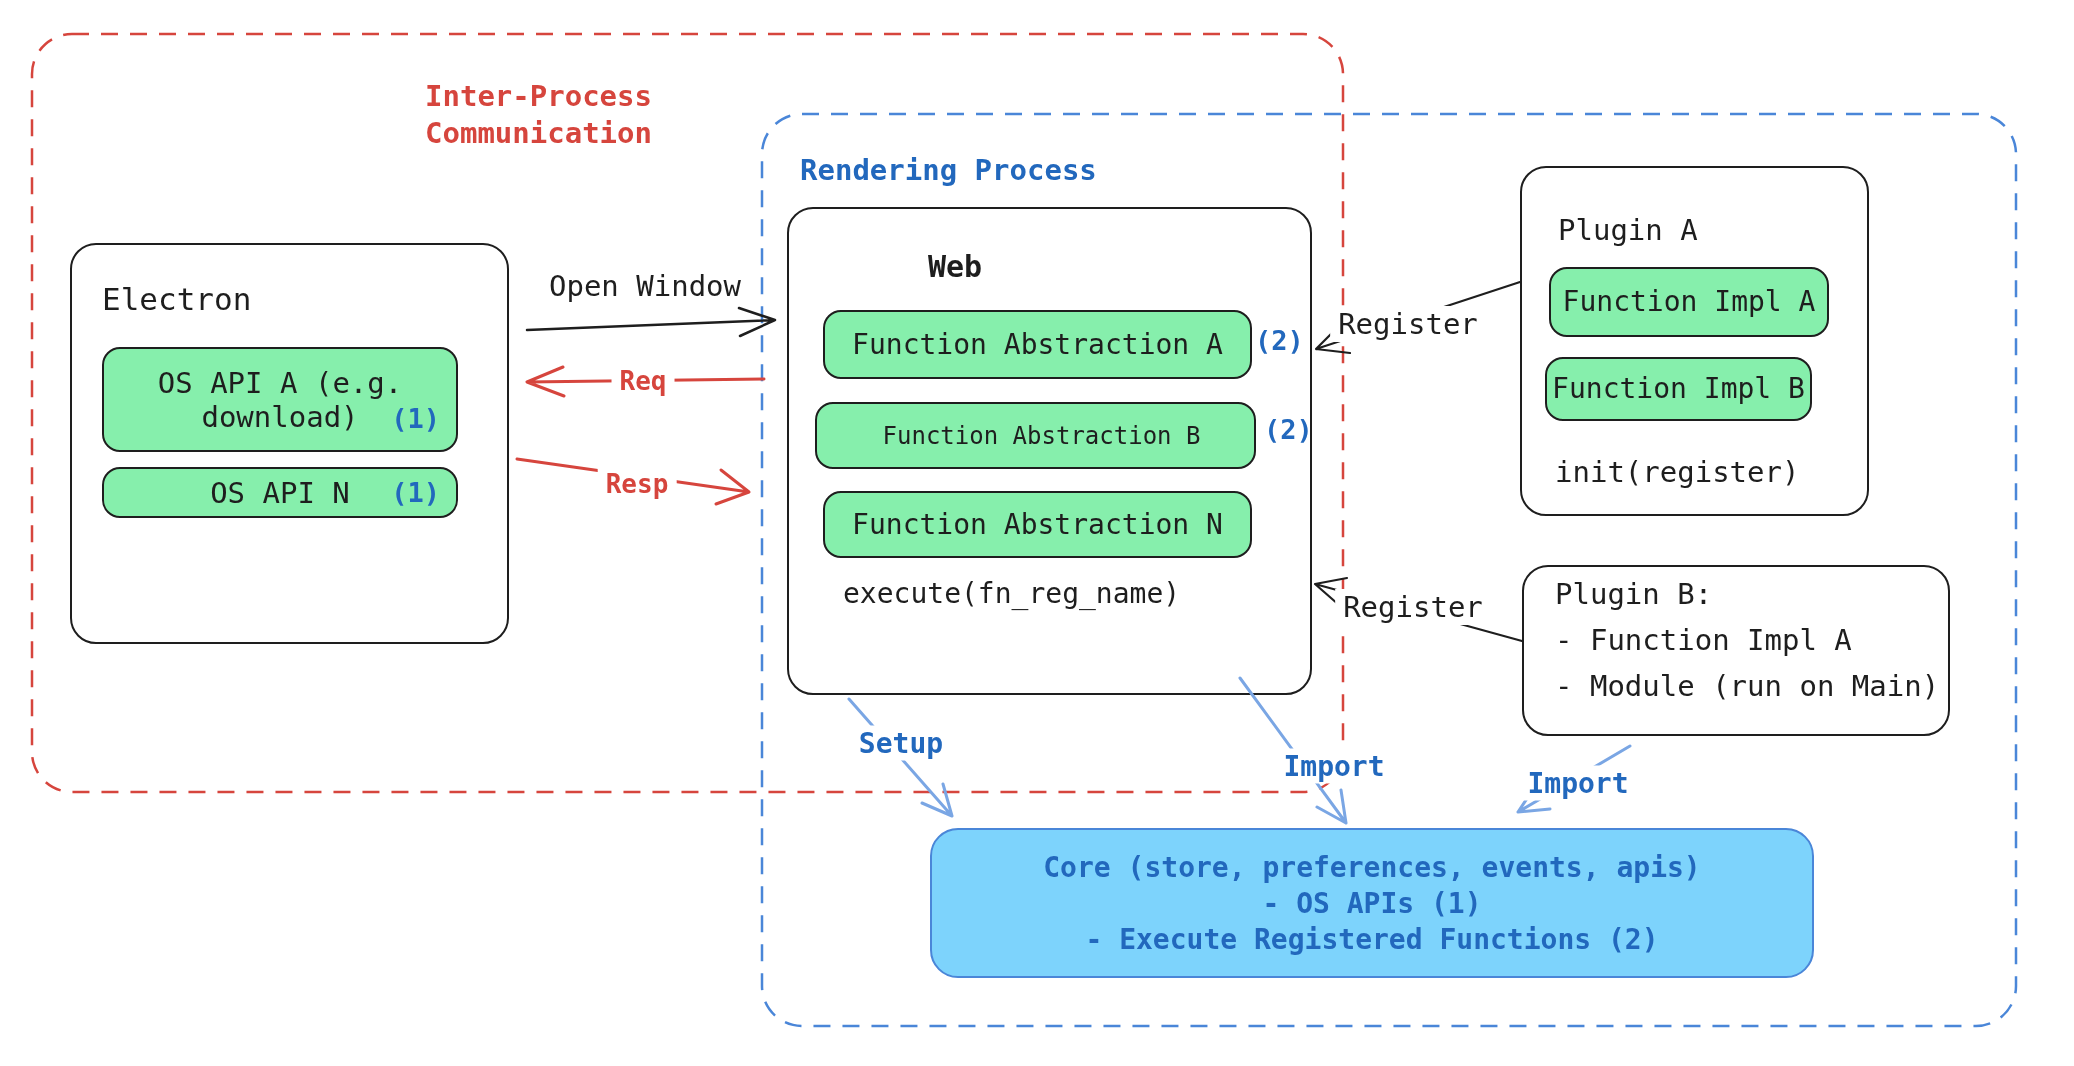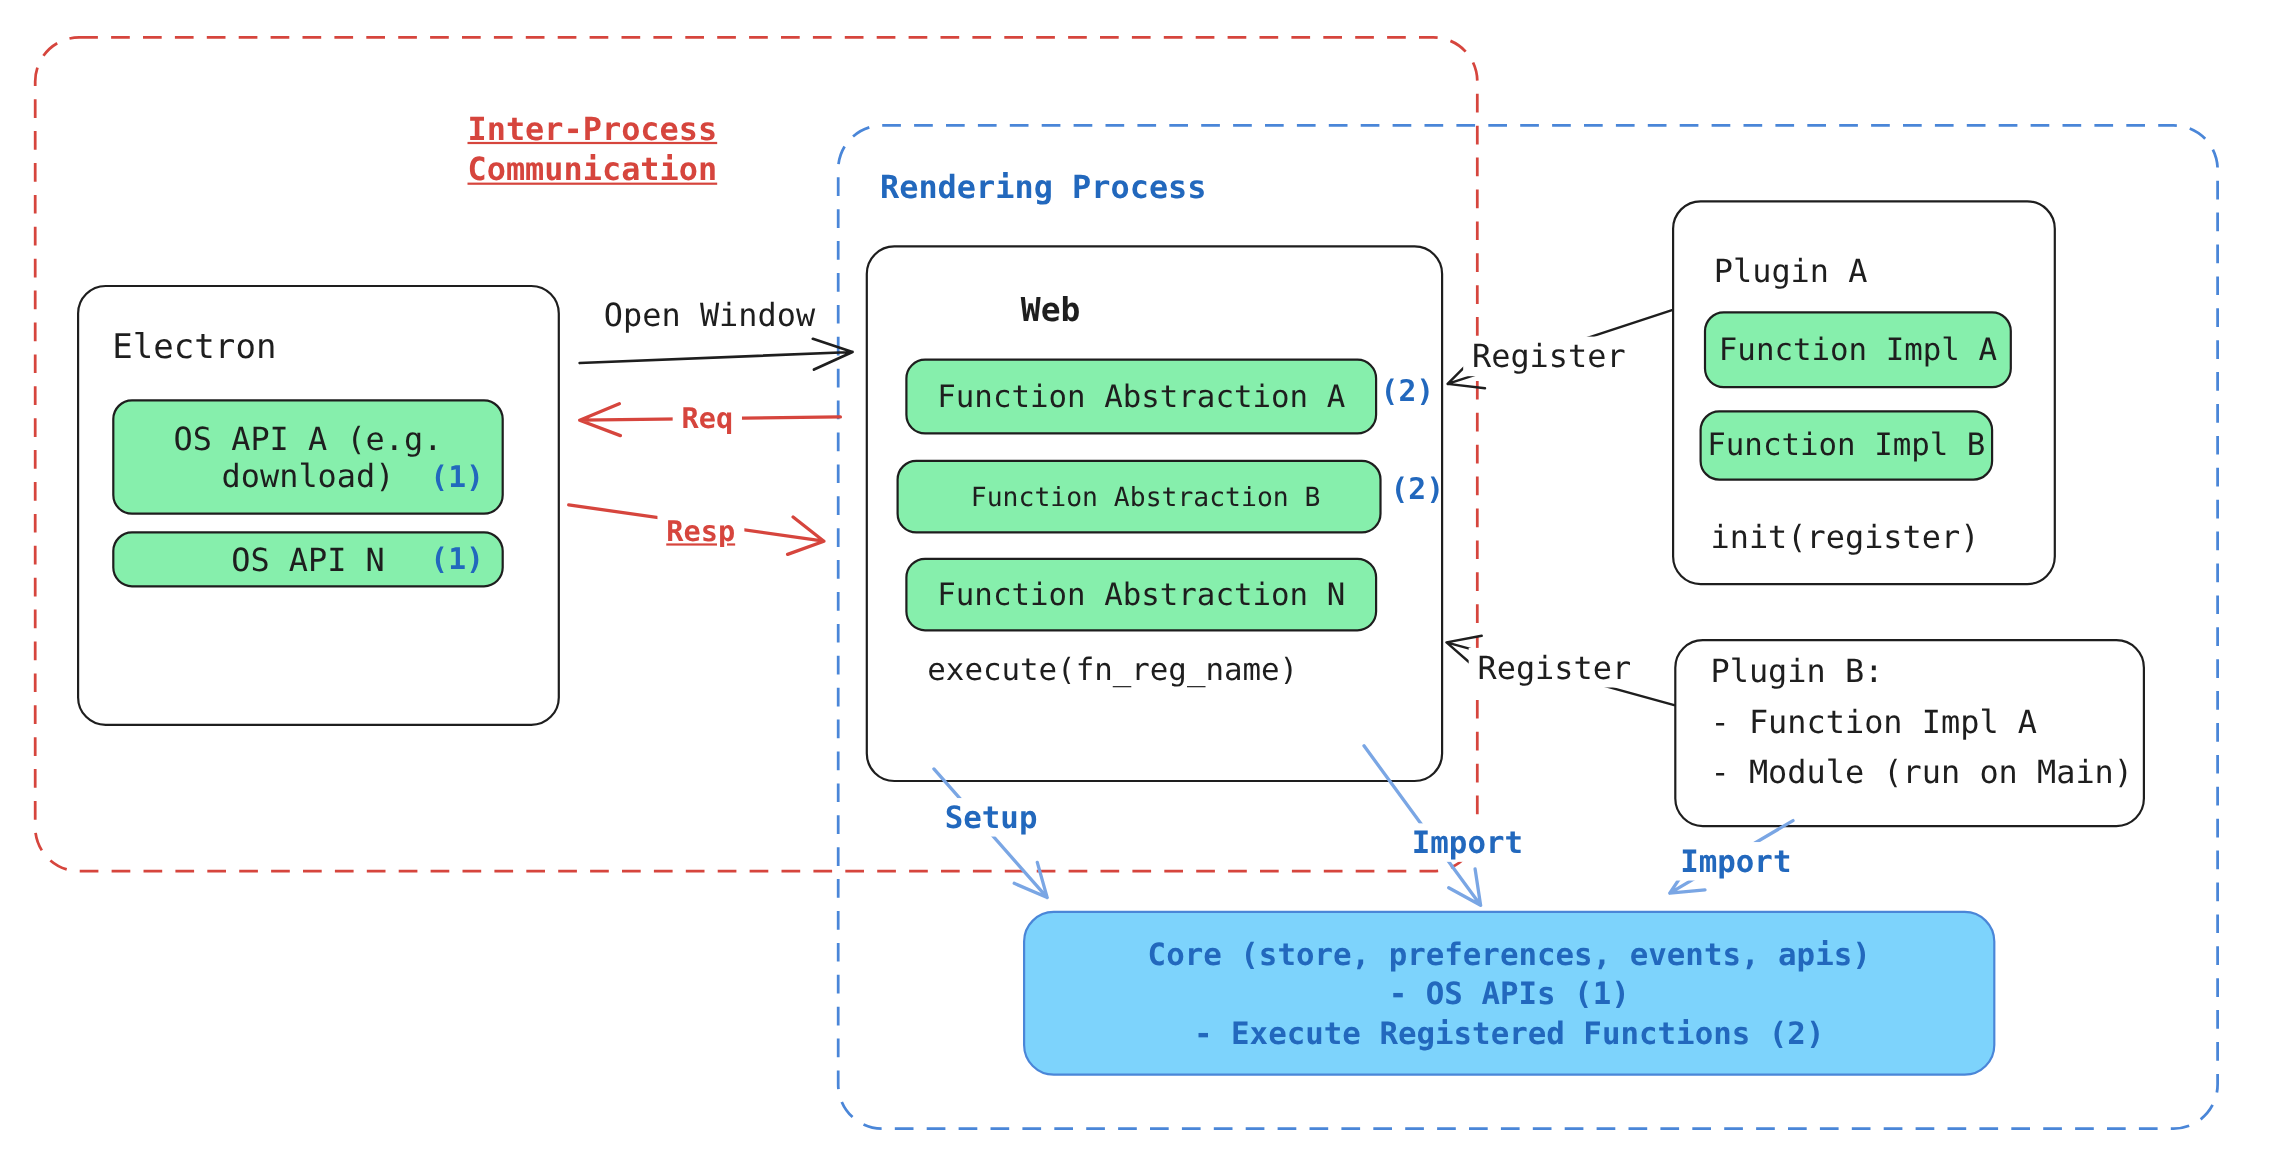--- a/index.html
+++ b/index.html
@@ -18,21 +18,20 @@
     color:var(--ink);
     overflow:hidden;
   }
   .canvas svg{position:absolute;left:0;top:0;z-index:4;pointer-events:none;}
   .box{
     position:absolute;
     background:#ffffff;
     border:2px solid var(--ink);
     border-radius:26px;
     z-index:2;
-    margin-top:16px;
   }
   .bluebox{
     position:absolute;
     background:#7dd3fc;
     border:2.5px solid var(--blue-border);
     border-radius:28px;
     z-index:2;
   }
   .item{
     position:absolute;
@@ -92,21 +91,21 @@
     font-weight:bold;
     font-size:28px;line-height:36px;
     white-space:nowrap;
   }
 </style>
 </head>
 <body>
 
 <div class="canvas">
 
-  <div class="glabel red" style="left:425px;top:99px;text-decoration:underline;">
+  <div class="glabel red" style="left:425px;top:78px;">
     <div>Inter-Process</div>
     <div>Communication</div>
   </div>
   <div class="glabel blue" style="left:800px;top:152px;">Rendering Process</div>
 
   <div class="box" style="left:70px;top:243px;width:435px;height:397px;">
     <div class="btitle" style="left:30px;top:54px;">Electron</div>
     <div class="item" style="left:30px;top:102px;width:352px;height:101px;">
       <div>OS API A (e.g.</div>
       <div>download)</div>
@@ -177,20 +176,20 @@
 
     <path d="M849 699 L952 816 M943 784 L952 816 L922 803" fill="none" style="stroke:var(--blue-arrow)" stroke-width="3" stroke-linecap="round" stroke-linejoin="round"></path>
 
     <path d="M1240 678 L1346 823 M1341 790 L1346 823 L1317 807" fill="none" style="stroke:var(--blue-arrow)" stroke-width="3" stroke-linecap="round" stroke-linejoin="round"></path>
 
     <path d="M1630 746 L1518 812 M1550 809 L1518 812 L1536 785" fill="none" style="stroke:var(--blue-arrow)" stroke-width="3" stroke-linecap="round" stroke-linejoin="round"></path>
   </svg>
 
   <div class="alabel" style="left:645px;top:286px;">Open Window</div>
   <div class="alabel red" style="left:643px;top:381px;">Req</div>
-  <div class="alabel red" style="left:637px;top:484px;text-decoration:underline;">Resp</div>
+  <div class="alabel red" style="left:637px;top:484px;">Resp</div>
   <div class="alabel" style="left:1408px;top:324px;">Register</div>
   <div class="alabel" style="left:1413px;top:607px;">Register</div>
   <div class="alabel blueb" style="left:901px;top:743px;">Setup</div>
   <div class="alabel blueb" style="left:1334px;top:766px;">Import</div>
   <div class="alabel blueb" style="left:1578px;top:783px;">Import</div>
 
 </div>
 
 </body></html>

